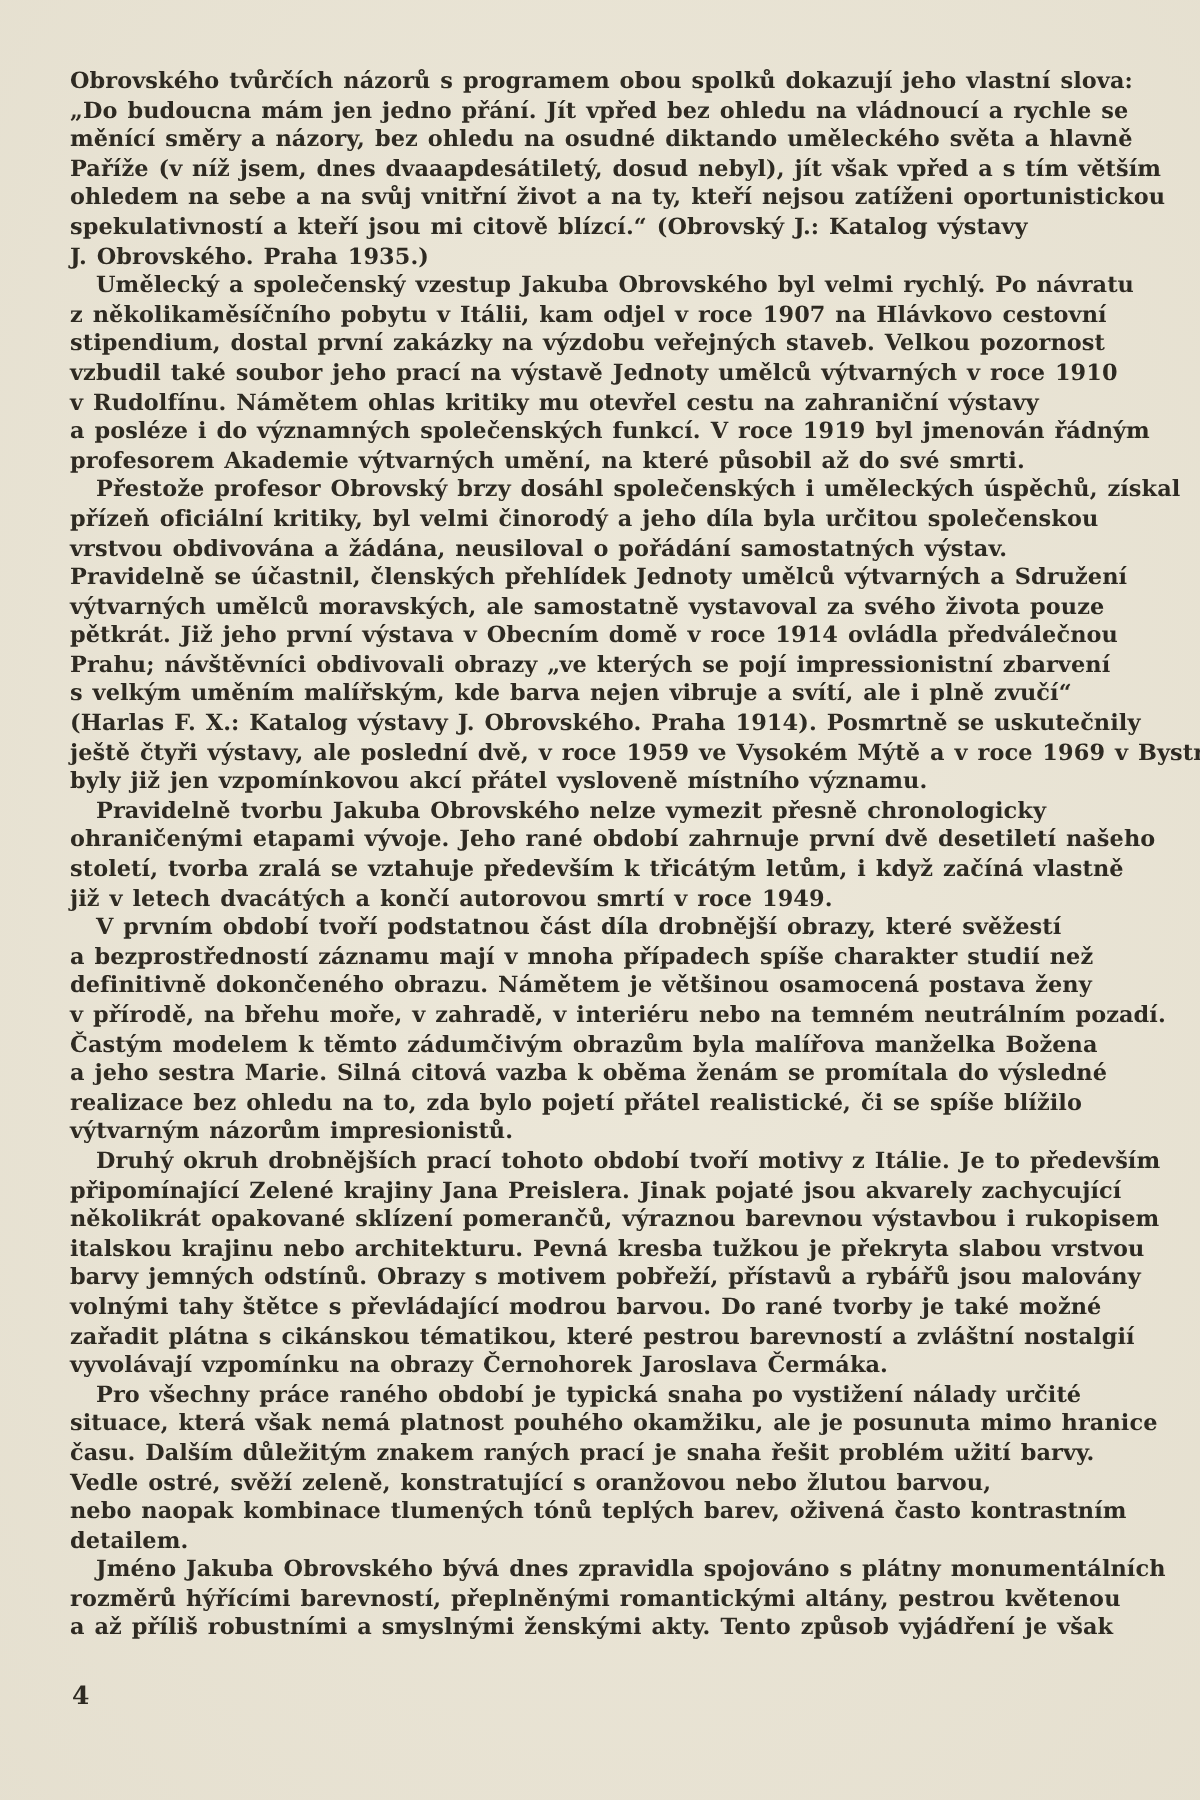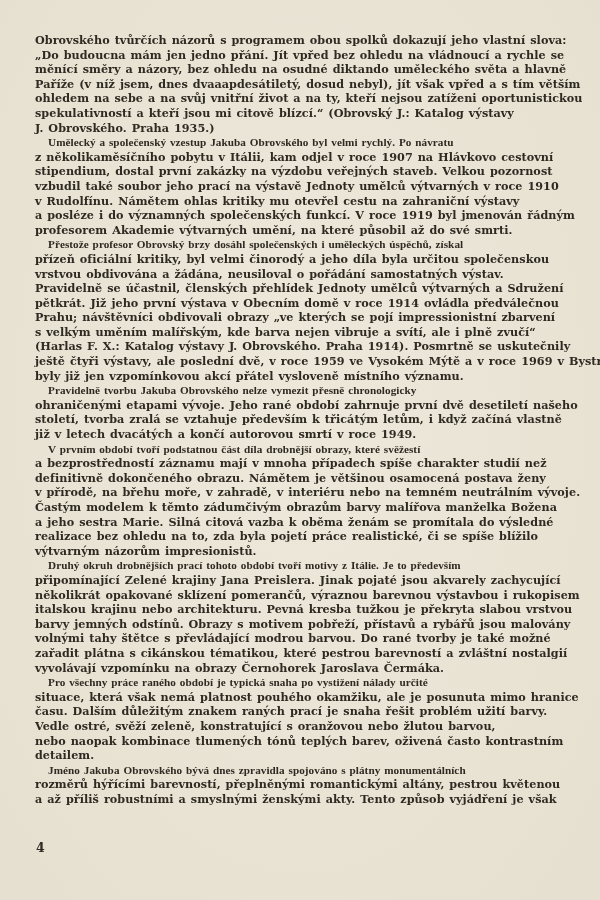--- a/index.html
+++ b/index.html
@@ -36,21 +36,20 @@
     font-size: 11.2px;
     font-weight: 700;
     line-height: 14.6px;
     letter-spacing: 0.05px;
     word-spacing: 1px;
     white-space: nowrap;
     text-rendering: optimizeLegibility;
   }
   .para.indent .line.first {
     padding-left: 13px;
-    font-family: Liberation Serif, serif;
   }
   .page-number {
     position: absolute;
     left: 36px;
     top: 840px;
     font-size: 12.5px;
     font-weight: 700;
     color: #2e2a22;
   }
 </style>
@@ -75,41 +74,42 @@
         <div class="line">vzbudil také soubor jeho prací na výstavě Jednoty umělců výtvarných v roce 1910</div>
         <div class="line">v Rudolfínu. Námětem ohlas kritiky mu otevřel cestu na zahraniční výstavy</div>
         <div class="line">a posléze i do významných společenských funkcí. V roce 1919 byl jmenován řádným</div>
         <div class="line">profesorem Akademie výtvarných umění, na které působil až do své smrti.</div>
       </div>
       <div class="para indent">
         <div class="line first">Přestože profesor Obrovský brzy dosáhl společenských i uměleckých úspěchů, získal</div>
         <div class="line">přízeň oficiální kritiky, byl velmi činorodý a jeho díla byla určitou společenskou</div>
         <div class="line">vrstvou obdivována a žádána, neusiloval o pořádání samostatných výstav.</div>
         <div class="line">Pravidelně se účastnil, členských přehlídek Jednoty umělců výtvarných a Sdružení</div>
+        <div class="line">výtvarných umělců moravských, ale samostatně vystavoval za svého života pouze</div>
         <div class="line">pětkrát. Již jeho první výstava v Obecním domě v roce 1914 ovládla předválečnou</div>
         <div class="line">Prahu; návštěvníci obdivovali obrazy „ve kterých se pojí impressionistní zbarvení</div>
         <div class="line">s velkým uměním malířským, kde barva nejen vibruje a svítí, ale i plně zvučí“</div>
         <div class="line">(Harlas F. X.: Katalog výstavy J. Obrovského. Praha 1914). Posmrtně se uskutečnily</div>
         <div class="line">ještě čtyři výstavy, ale poslední dvě, v roce 1959 ve Vysokém Mýtě a v roce 1969 v Bystrci,</div>
         <div class="line">byly již jen vzpomínkovou akcí přátel vysloveně místního významu.</div>
       </div>
       <div class="para indent">
         <div class="line first">Pravidelně tvorbu Jakuba Obrovského nelze vymezit přesně chronologicky</div>
         <div class="line">ohraničenými etapami vývoje. Jeho rané období zahrnuje první dvě desetiletí našeho</div>
         <div class="line">století, tvorba zralá se vztahuje především k třicátým letům, i když začíná vlastně</div>
         <div class="line">již v letech dvacátých a končí autorovou smrtí v roce 1949.</div>
       </div>
       <div class="para indent">
         <div class="line first">V prvním období tvoří podstatnou část díla drobnější obrazy, které svěžestí</div>
         <div class="line">a bezprostředností záznamu mají v mnoha případech spíše charakter studií než</div>
         <div class="line">definitivně dokončeného obrazu. Námětem je většinou osamocená postava ženy</div>
-        <div class="line">v přírodě, na břehu moře, v zahradě, v interiéru nebo na temném neutrálním vývoje.</div>
-        <div class="line">Častým modelem k těmto zádumčivým obrazům barvy malířova manželka Božena</div>
+        <div class="line">v přírodě, na břehu moře, v zahradě, v interiéru nebo na temném neutrálním pozadí.</div>
+        <div class="line">Častým modelem k těmto zádumčivým obrazům byla malířova manželka Božena</div>
         <div class="line">a jeho sestra Marie. Silná citová vazba k oběma ženám se promítala do výsledné</div>
-        <div class="line">realizace bez ohledu na to, zda byla pojetí práce realistické, či se spíše blížilo</div>
+        <div class="line">realizace bez ohledu na to, zda bylo pojetí přátel realistické, či se spíše blížilo</div>
         <div class="line">výtvarným názorům impresionistů.</div>
       </div>
       <div class="para indent">
         <div class="line first">Druhý okruh drobnějších prací tohoto období tvoří motivy z Itálie. Je to především</div>
         <div class="line">připomínající Zelené krajiny Jana Preislera. Jinak pojaté jsou akvarely zachycující</div>
         <div class="line">několikrát opakované sklízení pomerančů, výraznou barevnou výstavbou i rukopisem</div>
         <div class="line">italskou krajinu nebo architekturu. Pevná kresba tužkou je překryta slabou vrstvou</div>
         <div class="line">barvy jemných odstínů. Obrazy s motivem pobřeží, přístavů a rybářů jsou malovány</div>
         <div class="line">volnými tahy štětce s převládající modrou barvou. Do rané tvorby je také možné</div>
         <div class="line">zařadit plátna s cikánskou tématikou, které pestrou barevností a zvláštní nostalgií</div>

